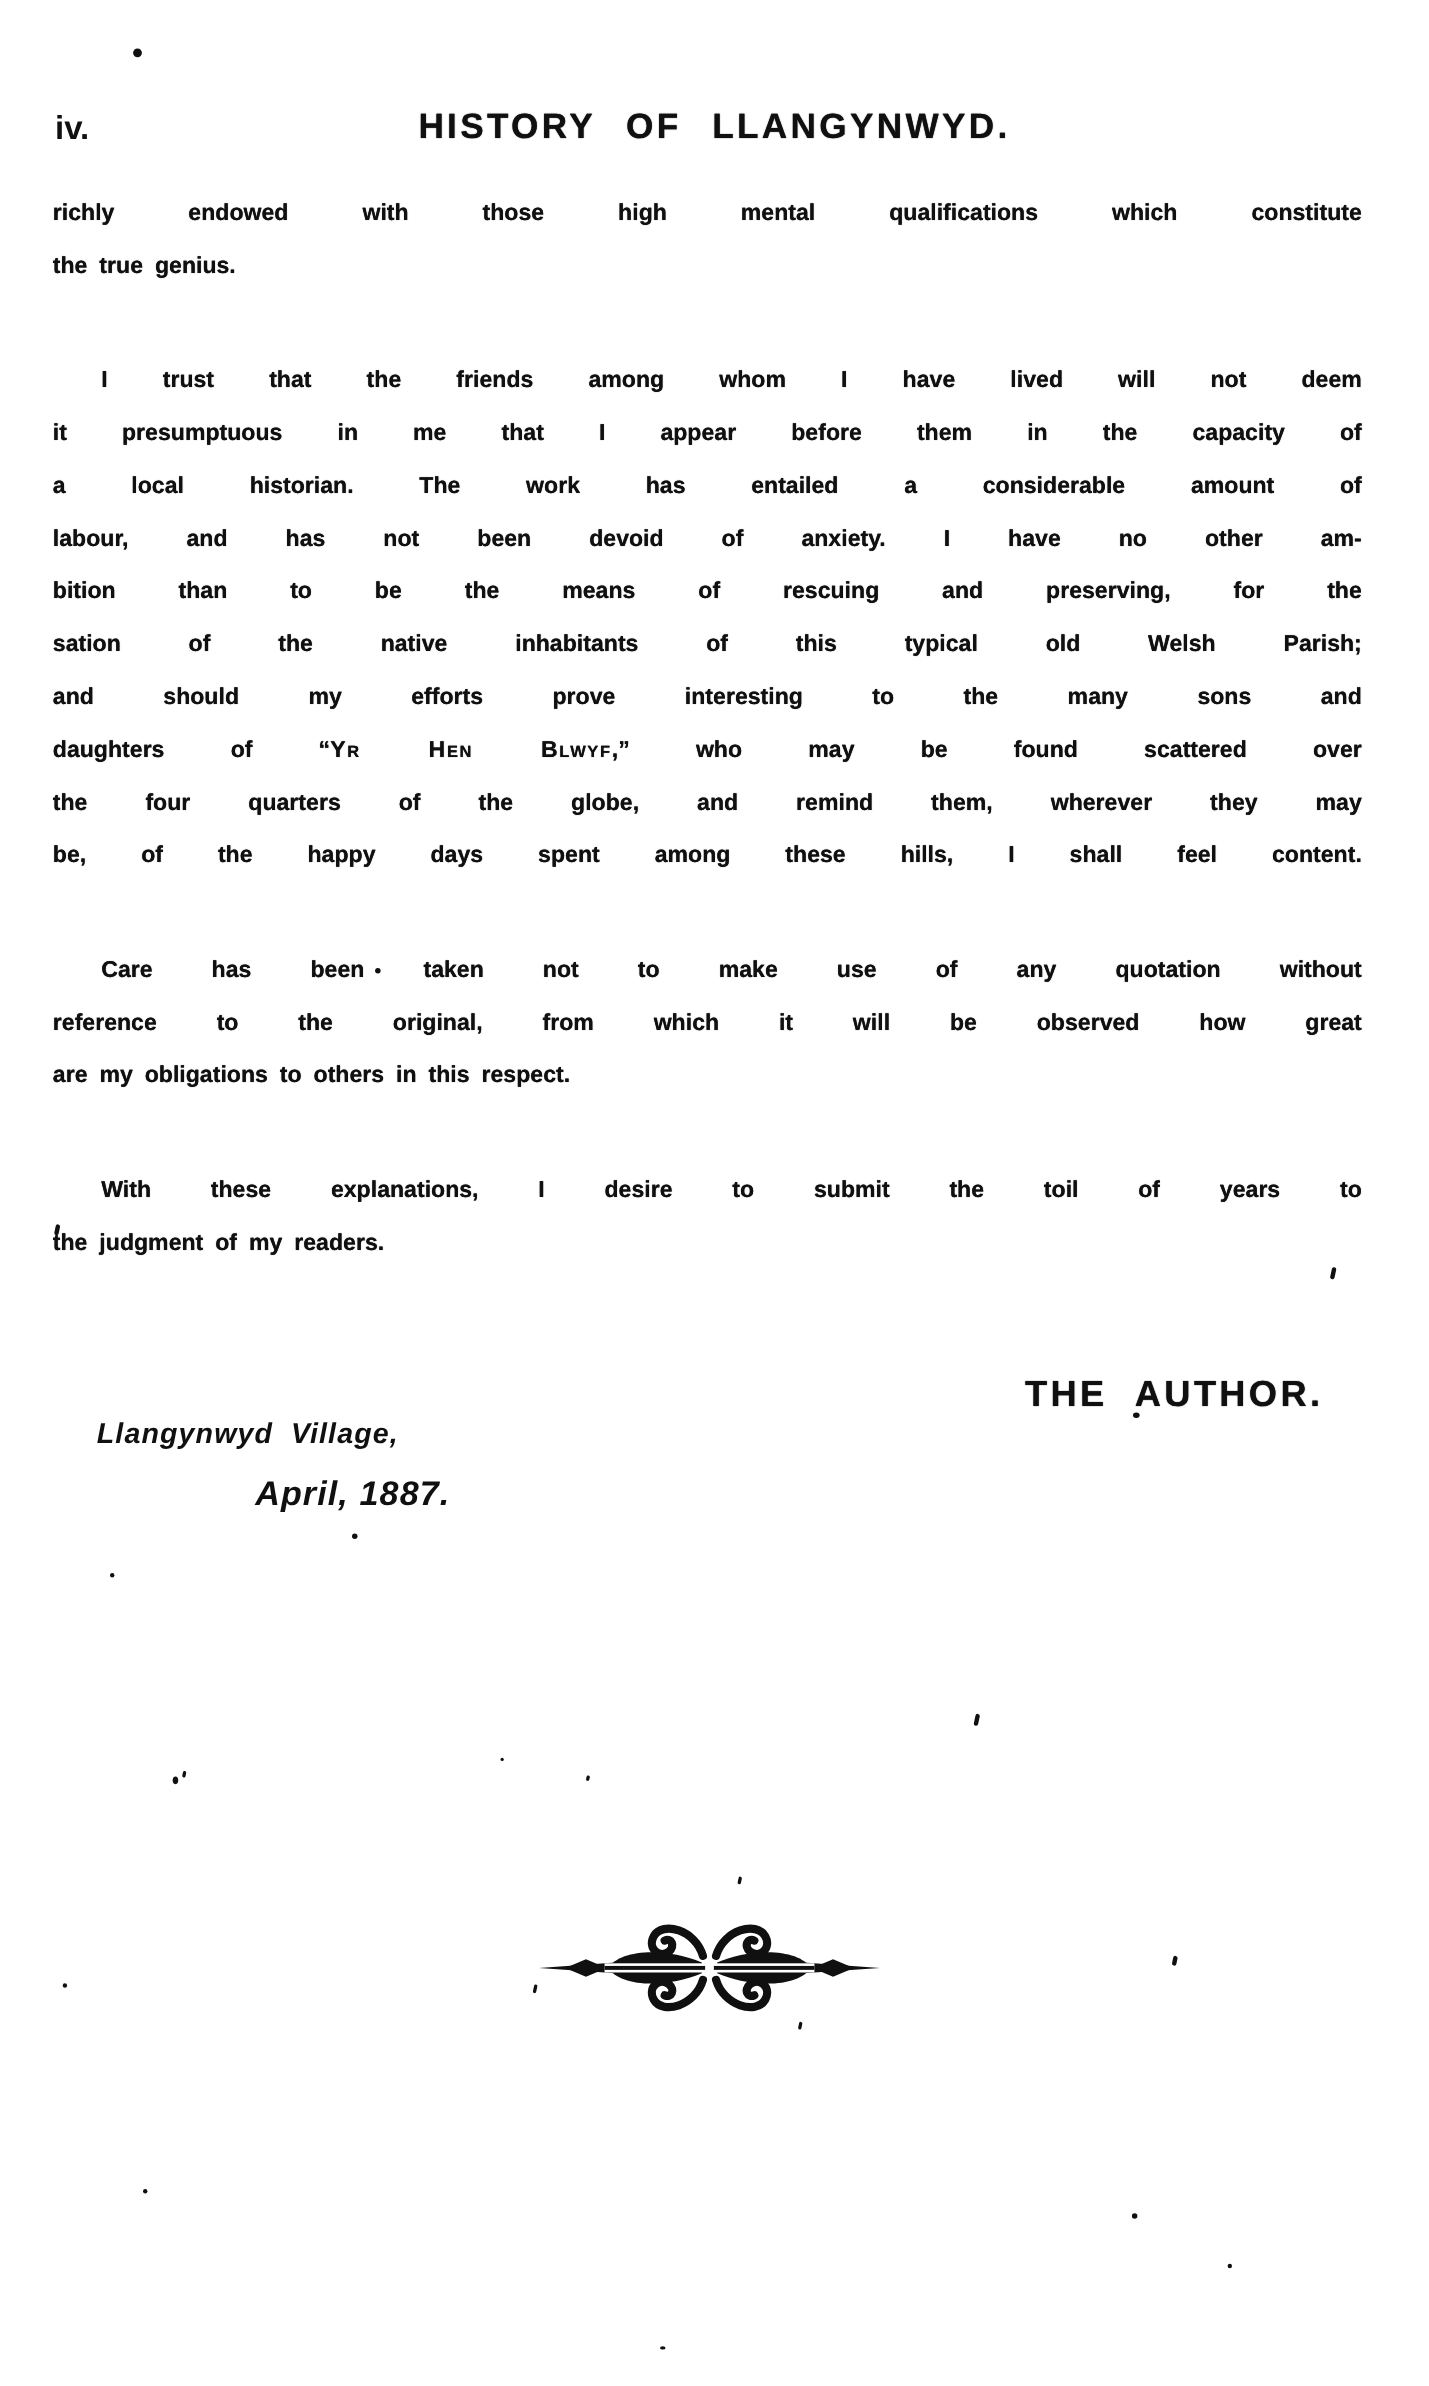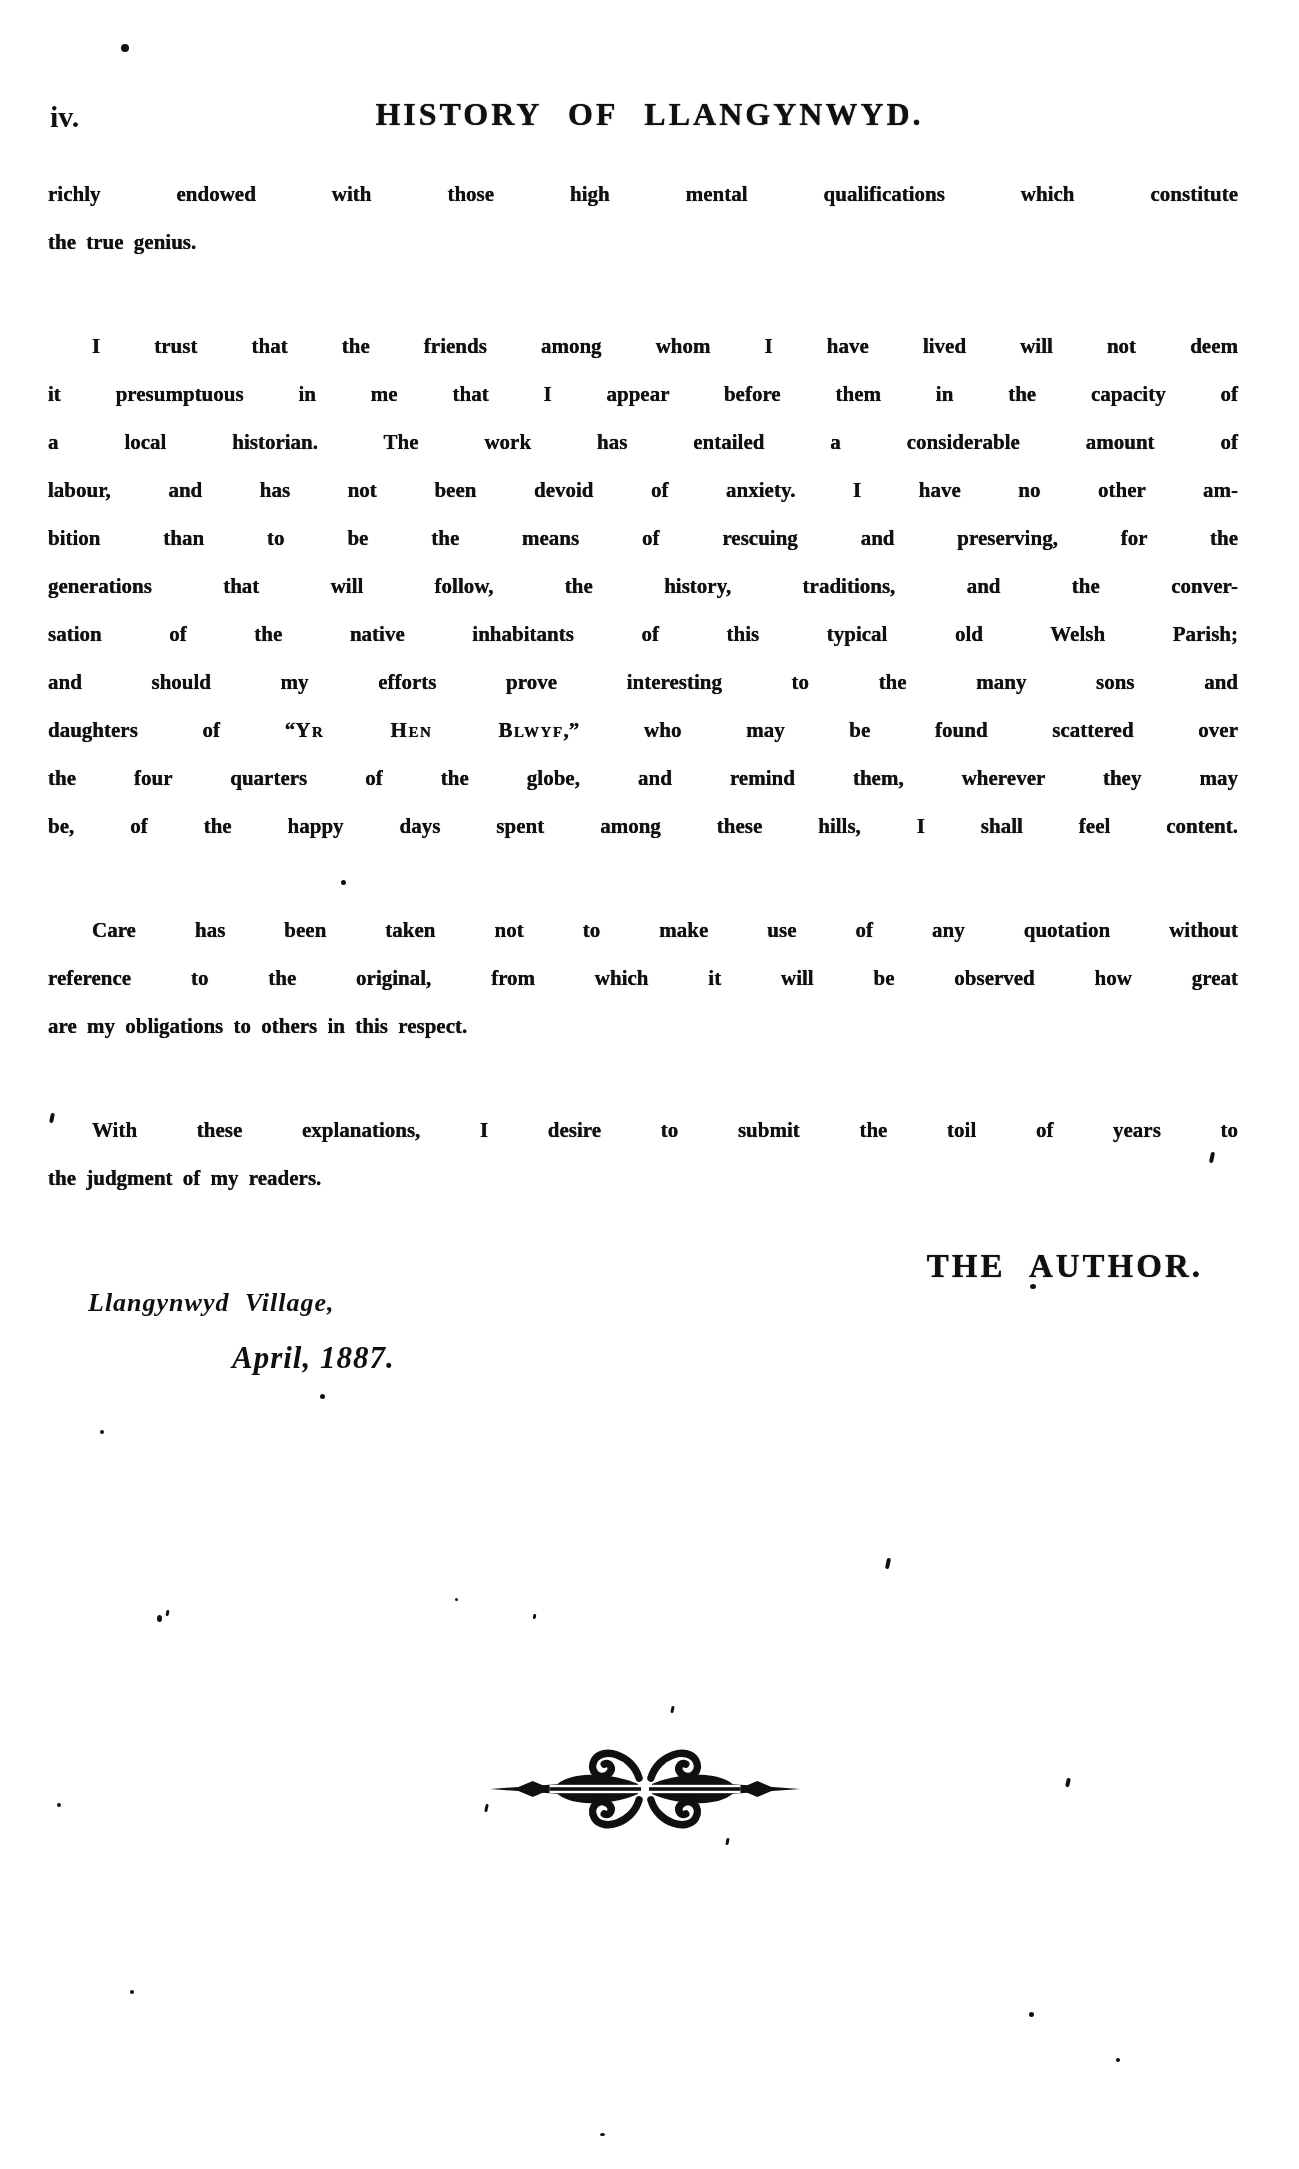--- a/index.html
+++ b/index.html
@@ -5,21 +5,21 @@
   :root{
     --ink:#101010;
     --paper:#ffffff;
   }
   html,body{margin:0;padding:0;background:var(--paper);}
   .page{
     position:relative;
     width:1299px;height:2169px;
     background:var(--paper);
     overflow:hidden;
-    font-family:Liberation Serif, serif;
+    font-family:Liberation Sans, sans-serif;
     color:var(--ink);
   }
   
   .running-head{position:absolute;top:96px;left:0;right:0;height:46px;}
   .page-number{
     position:absolute;left:50px;top:4px;
     font-size:30px;font-weight:bold;
   }
   .running-title{
     position:absolute;left:0;right:0;top:0;
@@ -80,21 +80,20 @@
       <div class="para">
         <div class="line first">richly endowed with those high mental qualifications which constitute</div>
         <div class="line last">the true genius.</div>
       </div>
       <div class="para indent">
         <div class="line first">I trust that the friends among whom I have lived will not deem</div>
         <div class="line">it presumptuous in me that I appear before them in the capacity of</div>
         <div class="line">a local historian.  The work has entailed a considerable amount of</div>
         <div class="line">labour, and has not been devoid of anxiety.  I have no other am-</div>
         <div class="line">bition than to be the means of rescuing and preserving, for the</div>
-        <div class="line">generations that will follow, the history, traditions, and the conver-</div>
         <div class="line">sation of the native inhabitants of this typical old Welsh Parish;</div>
         <div class="line">and should my efforts prove interesting to the many  sons and</div>
         <div class="line">daughters of  “<span class="smallcaps">Yr Hen Blwyf</span>,” who may be found scattered over</div>
         <div class="line">the four quarters of the globe, and remind them, wherever they may</div>
         <div class="line">be, of the happy days spent among these hills, I shall feel content.</div>
       </div>
       <div class="para indent">
         <div class="line first">Care has been taken not to make use of any quotation without</div>
         <div class="line">reference to the original, from which it will be observed how great</div>
         <div class="line last">are my obligations to others in this respect.</div>

